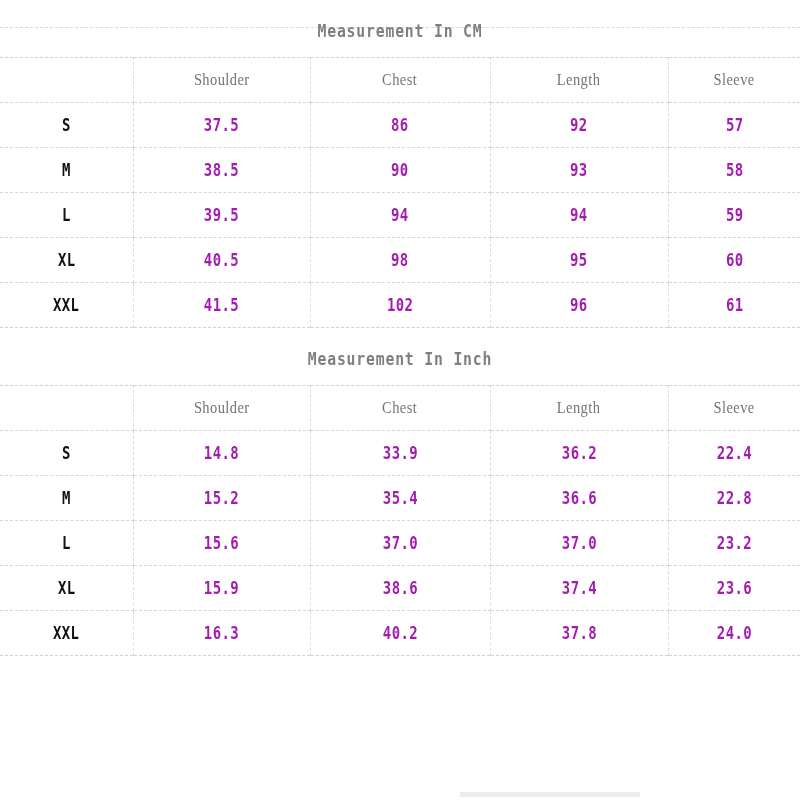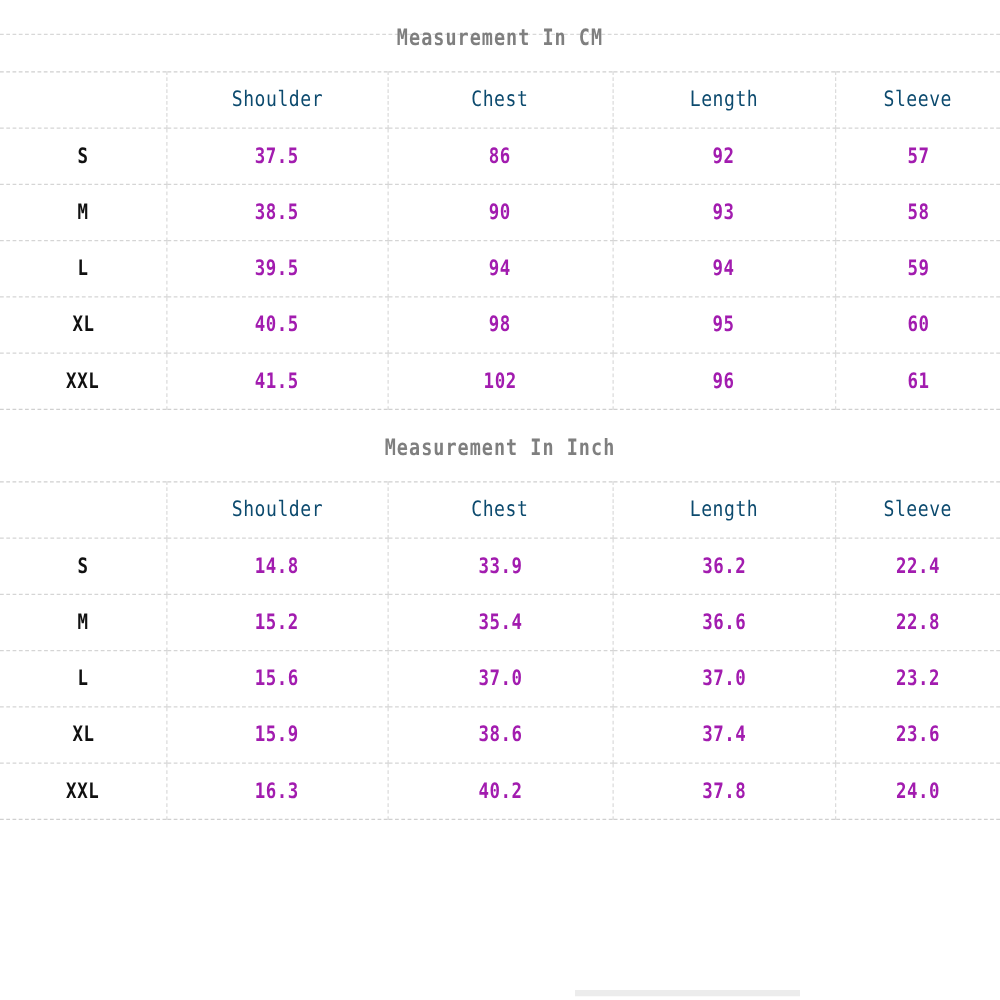--- a/index.html
+++ b/index.html
@@ -83,23 +83,24 @@
   table.size-table td:last-child {
     border-right: none;
   }
   table.size-table tr:last-child td {
     border-bottom: none;
     text-align: center;
   }
 
   thead th {
     height: 58px;
-    color: #0c4a6e;
+    color: #737373;
     font-weight: normal;
     font-size: 18px;
+    font-family: Liberation Serif, serif;
   }
   thead th .hdr-txt {
     display: inline-block;
     transform: scaleX(0.85);
     transform-origin: center center;
     letter-spacing: 0.5px;
   }
 
   tbody td {
     color: #a21caf;

